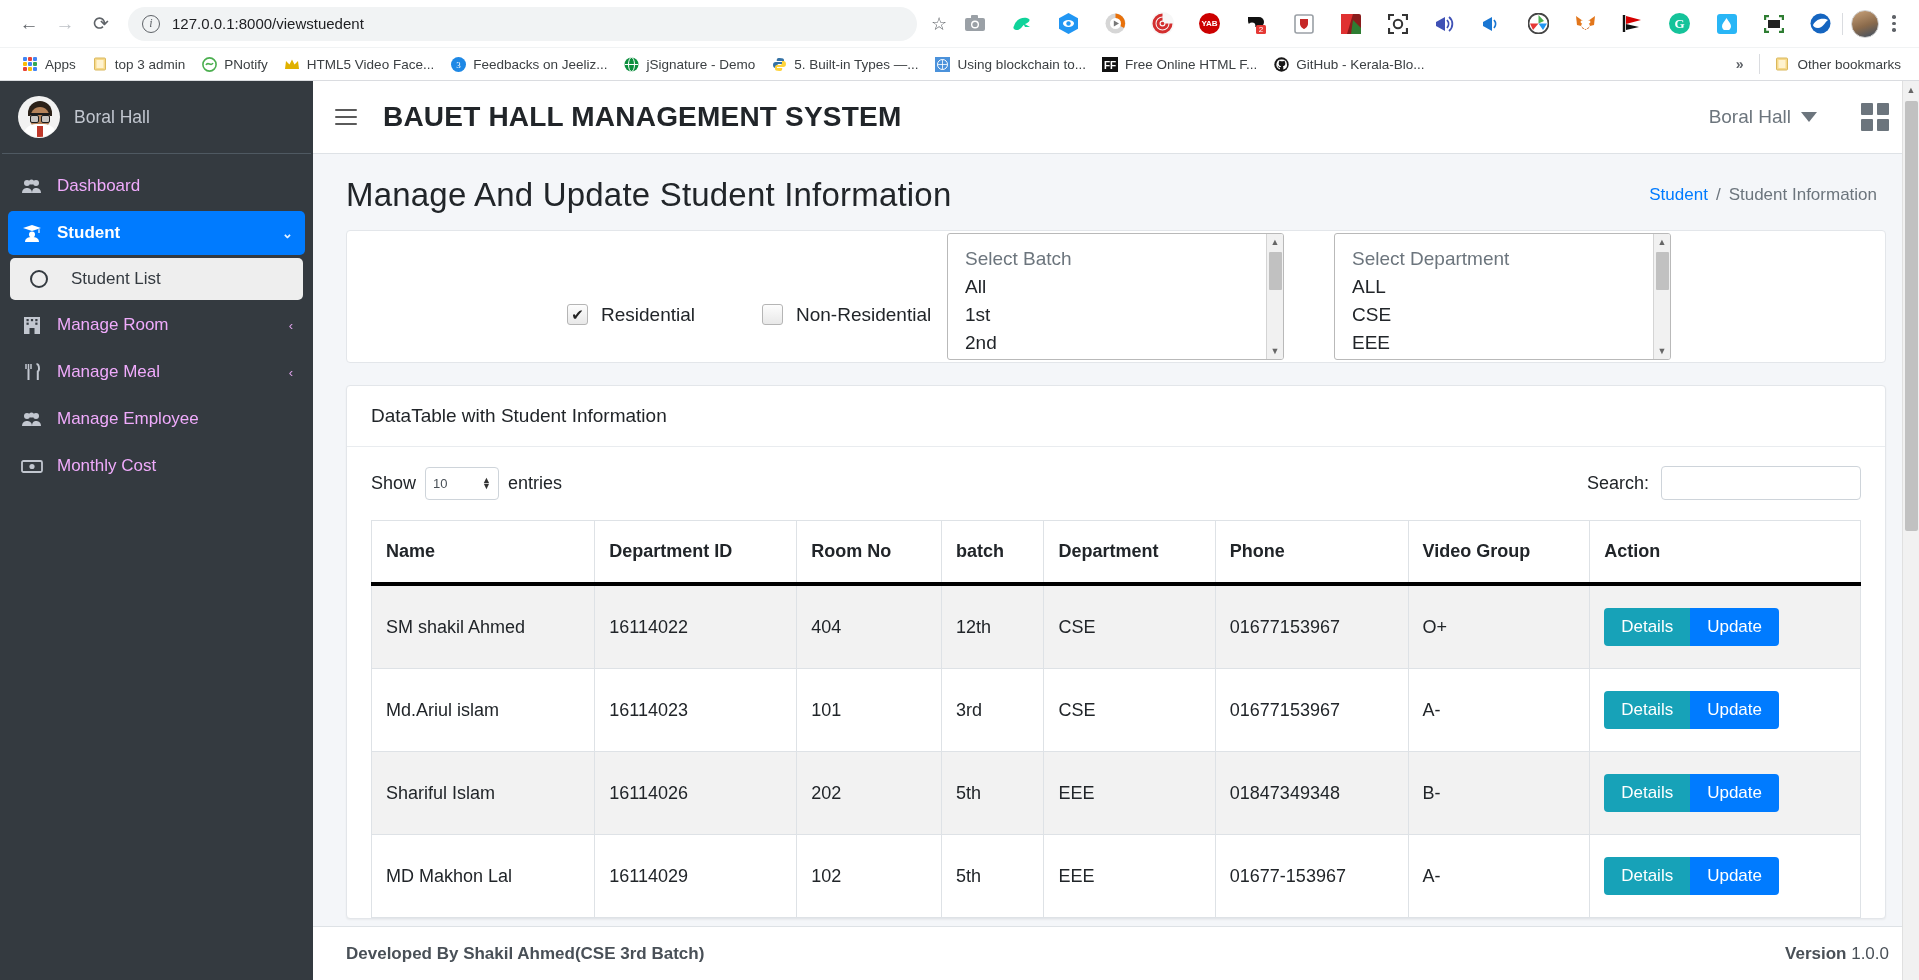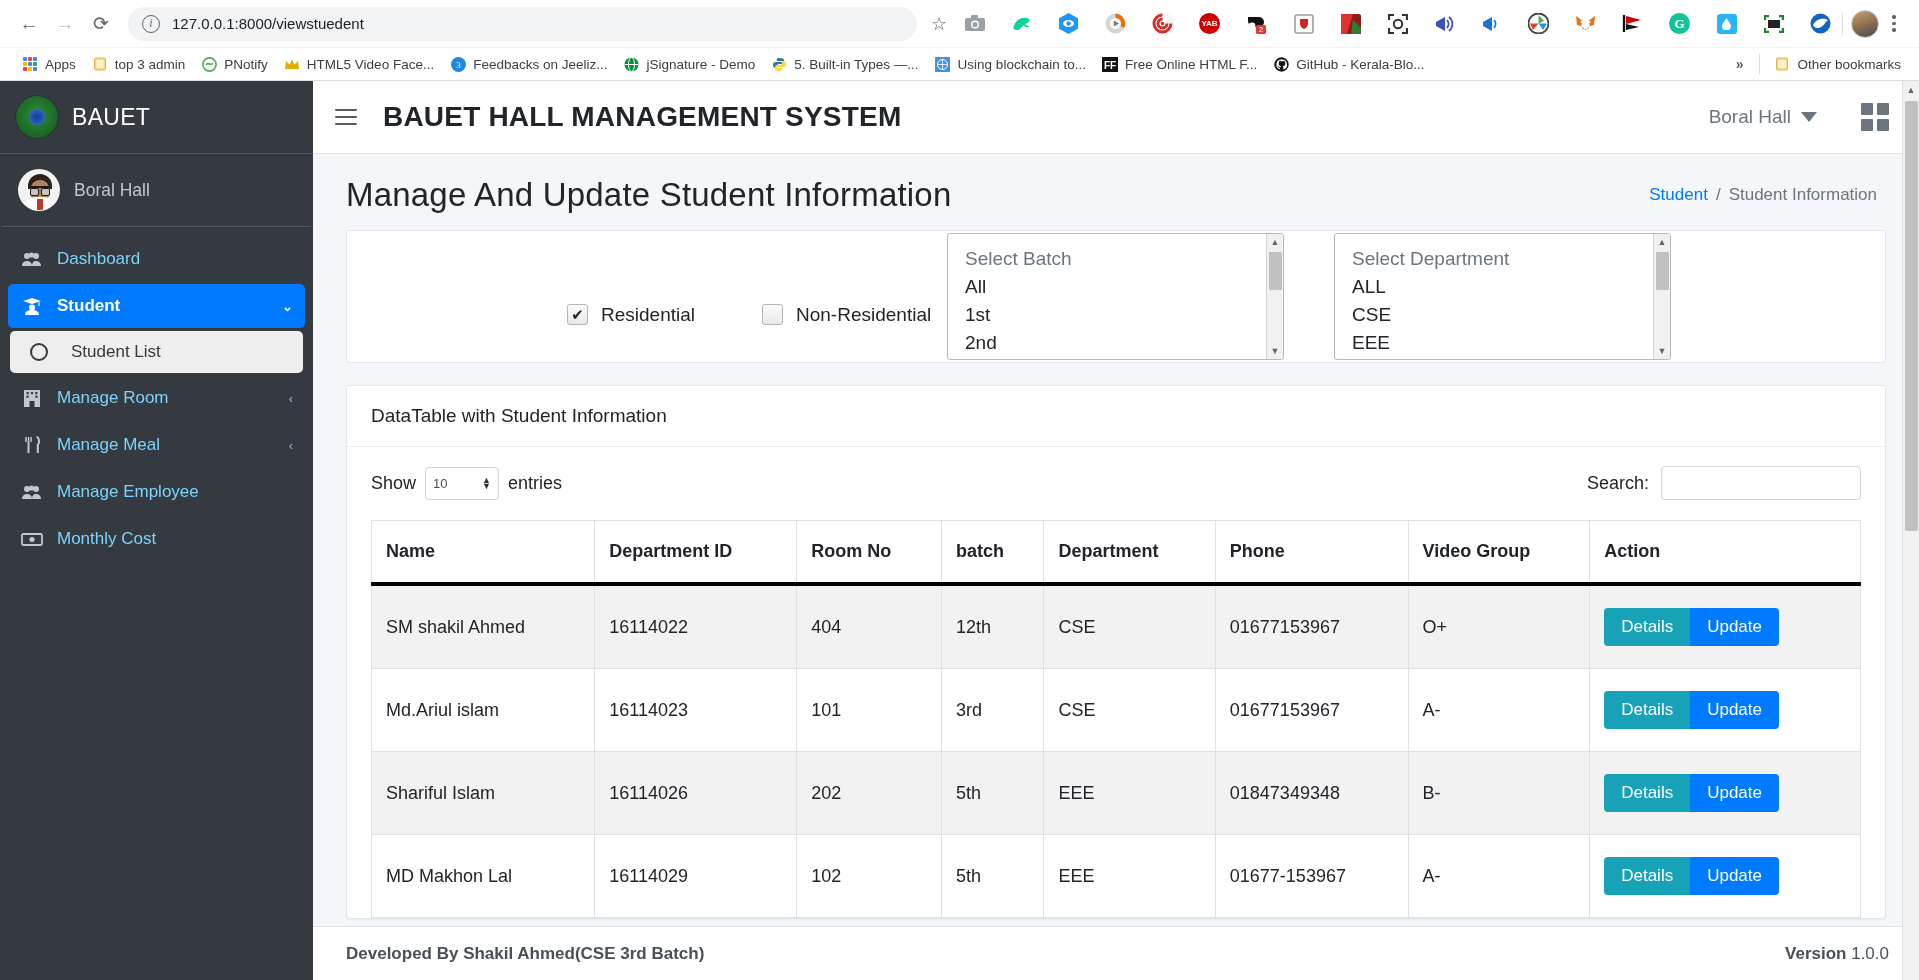--- a/index.html
+++ b/index.html
@@ -209,21 +209,21 @@
   .user-avatar .body { position:absolute; left:4px; bottom:0; width:34px; height:13px; background:#fff; border-radius:14px 14px 0 0;}
   .user-avatar .tie { position:absolute; left:18px; bottom:0; width:6px; height:11px; background:#c0392b; }
   .user-name { font-size: 17.5px; color: #c2c7d0; }
 
   .nav { padding: 10px 8px 0 8px; }
   .nav-item {
     display: flex; align-items: center;
     height: 44px;
     padding: 0 12px;
     border-radius: 5px;
-    color: #7dd3fc;
+    color: #f0abfc;
     font-size: 17px;
     gap: 13px;
     margin-bottom: 3px;
     cursor: pointer;
     position: relative;
   }
   .nav-item.active { background: #007bff; color: #fff; font-weight: 600; }
   .nav-item .ni-icon { width: 24px; text-align: center; font-size: 16px; flex:none; display:flex; align-items:center; justify-content:center;}
   .nav-item .ni-label { flex: 1; white-space: nowrap; }
   .nav-item .ni-arrow { font-size: 13px; opacity: .9; }
@@ -716,24 +716,20 @@
           </svg>
         </span>
       <span>Other bookmarks</span>
     </div>
   </div>
 </div>
 
 <div class="app">
 
   <aside class="sidebar">
-    <div class="brand">
-      <div class="brand-logo"></div>
-      <div class="brand-text">BAUET</div>
-    </div>
 
     <div class="user-panel">
       <div class="user-avatar">
         <span class="hair"></span>
           <span class="face"></span>
           <span class="body"></span>
           <span class="tie"></span>
           <span class="glass"></span>
       </div>
       <div class="user-name">Boral Hall</div>

